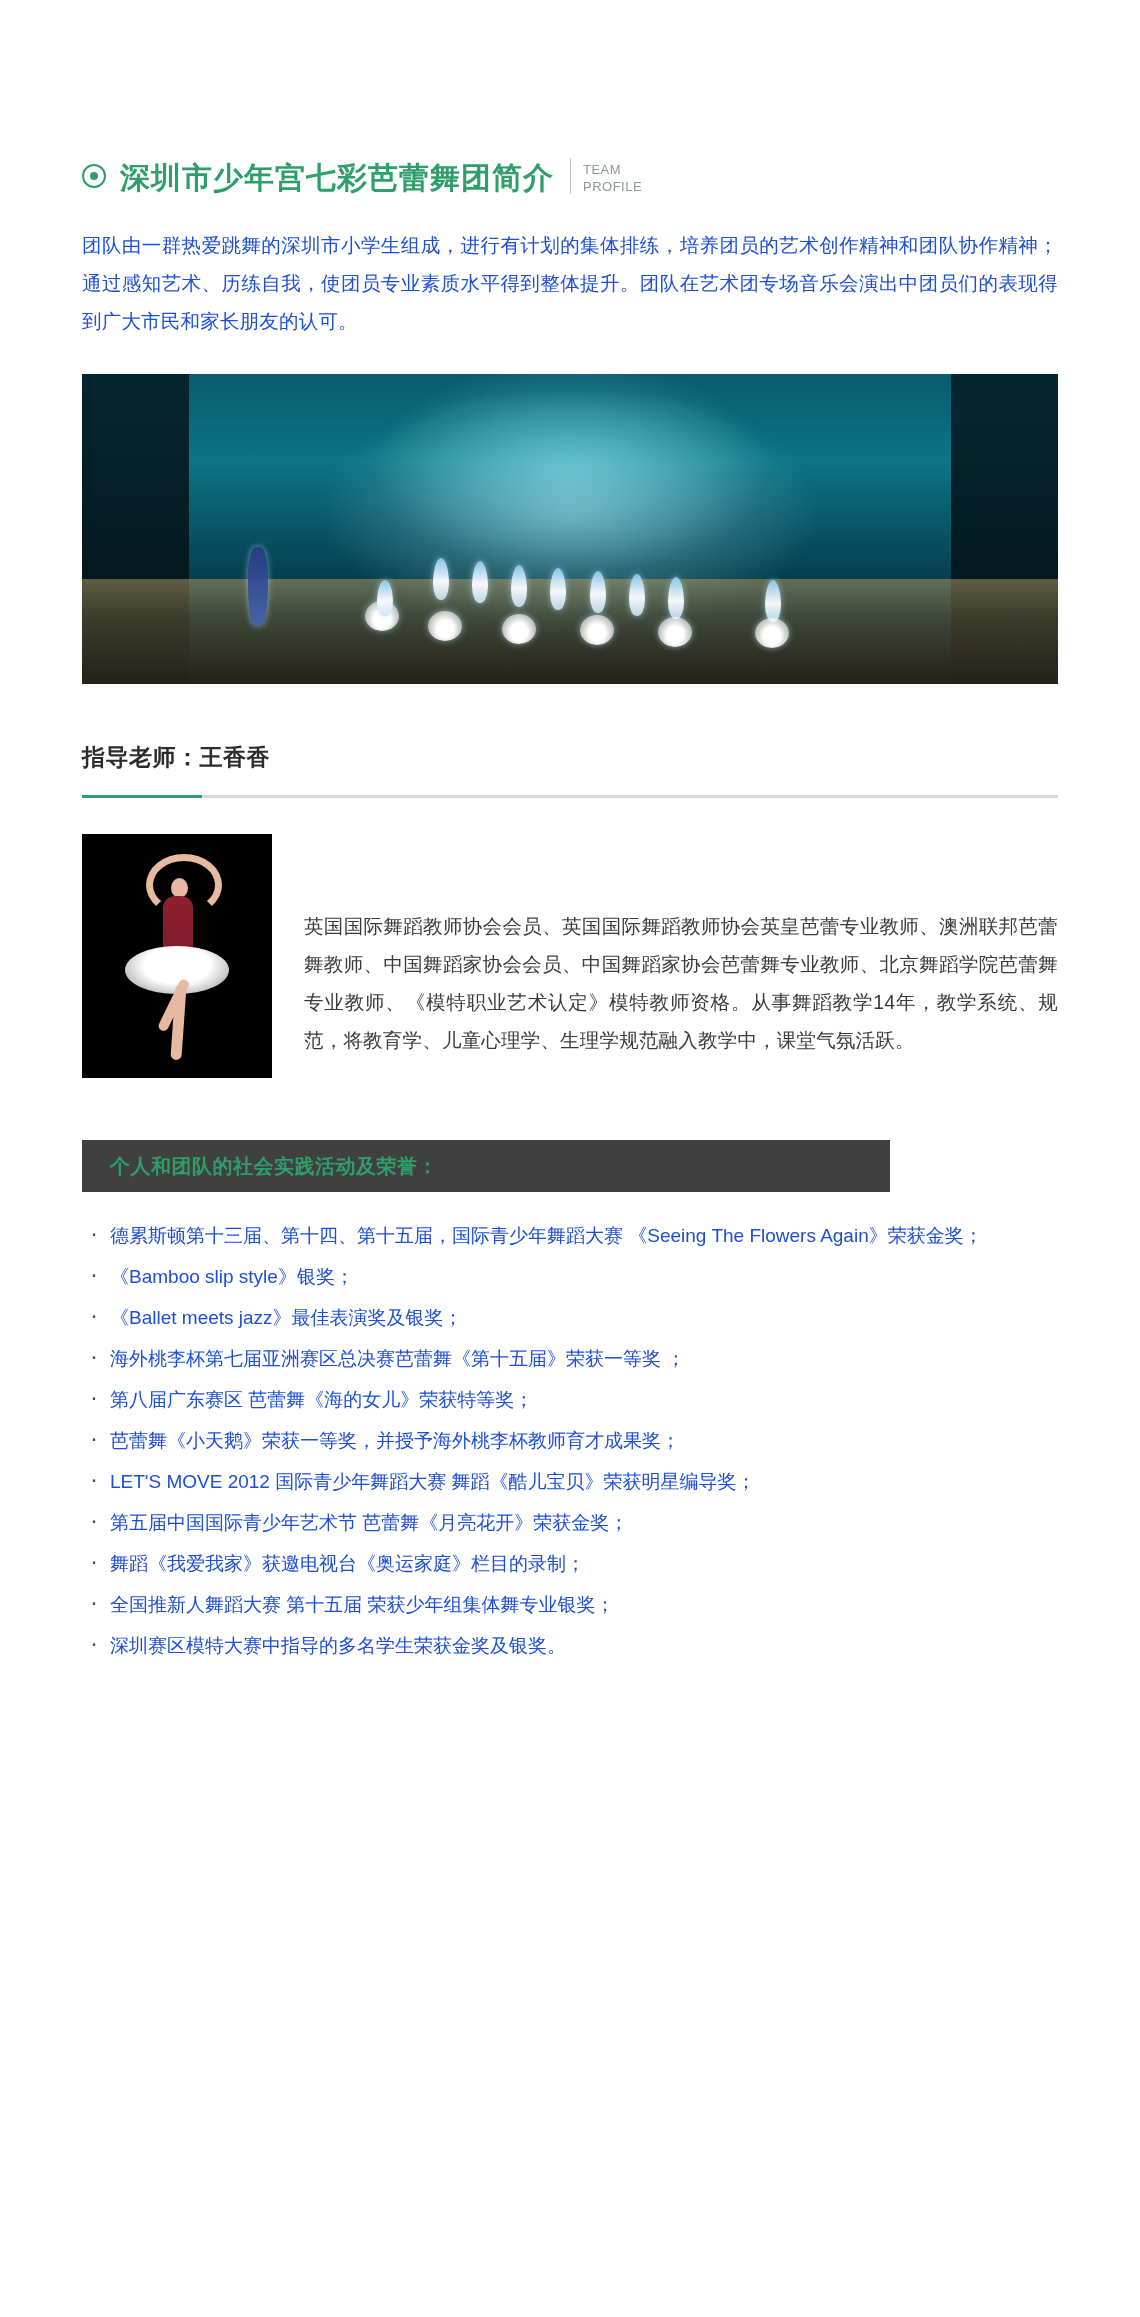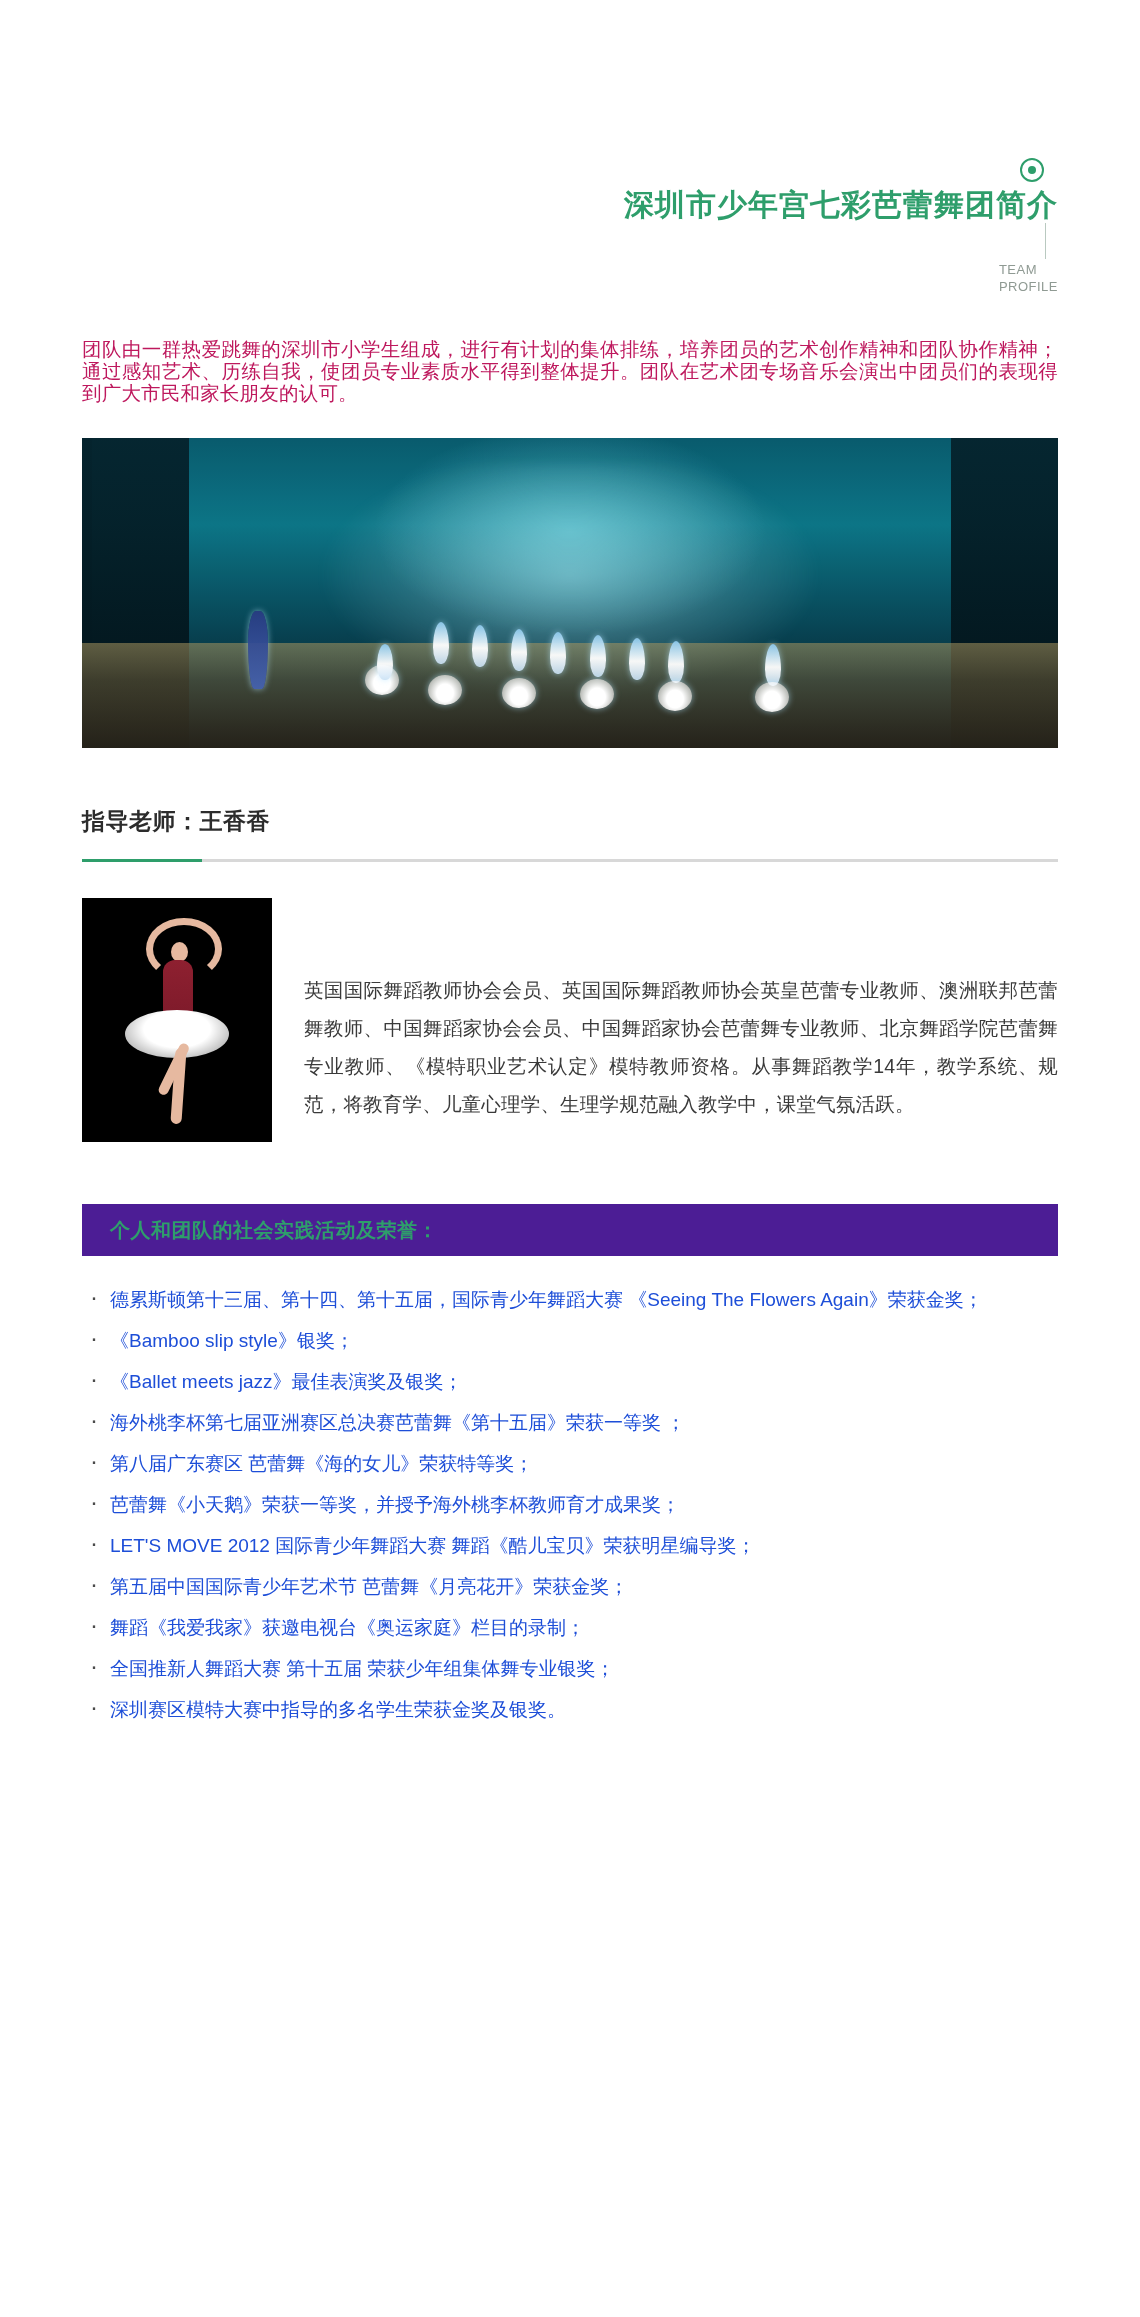--- a/index.html
+++ b/index.html
@@ -21,21 +21,20 @@
     box-sizing: border-box;
     padding: 0 82px;
   }
 
   
   .header {
     display: flex;
     align-items: flex-end;
     padding-top: 158px;
     padding-bottom: 0;
-    flex-direction: column;
   }
   .header-bullet {
     width: 20px;
     height: 20px;
     border: 2px solid #2e9e6b;
     border-radius: 50%;
     position: relative;
     margin-right: 14px;
     margin-bottom: 8px;
     flex: 0 0 auto;
@@ -69,24 +68,24 @@
   .header-sub {
     font-size: 13px;
     line-height: 17px;
     color: #8f9a93;
     letter-spacing: 0.5px;
     margin-bottom: 1px;
   }
 
   
   .intro {
-    margin-top: 42px;
+    margin-top: 30px;
     font-size: 19.5px;
-    line-height: 22px;
-    color: #be185d;
+    line-height: 38px;
+    color: #1d4ed8;
     text-align: justify;
     letter-spacing: 0.2px;
   }
 
   
   .stage-photo {
     margin-top: 34px;
     width: 976px;
     height: 310px;
     position: relative;
@@ -241,23 +240,23 @@
     font-size: 19.5px;
     line-height: 38px;
     color: #3a3a3a;
     text-align: justify;
     letter-spacing: 0.2px;
   }
 
   
   .honors-banner {
     margin-top: 62px;
-    width: 976px;
+    width: 808px;
     height: 52px;
-    background: #4c1d95;
+    background: #404040;
     display: flex;
     align-items: center;
     box-sizing: border-box;
     padding-left: 28px;
   }
   .honors-banner-text {
     font-size: 20px;
     font-weight: bold;
     color: #2e9e6b;
     letter-spacing: 0.5px;

